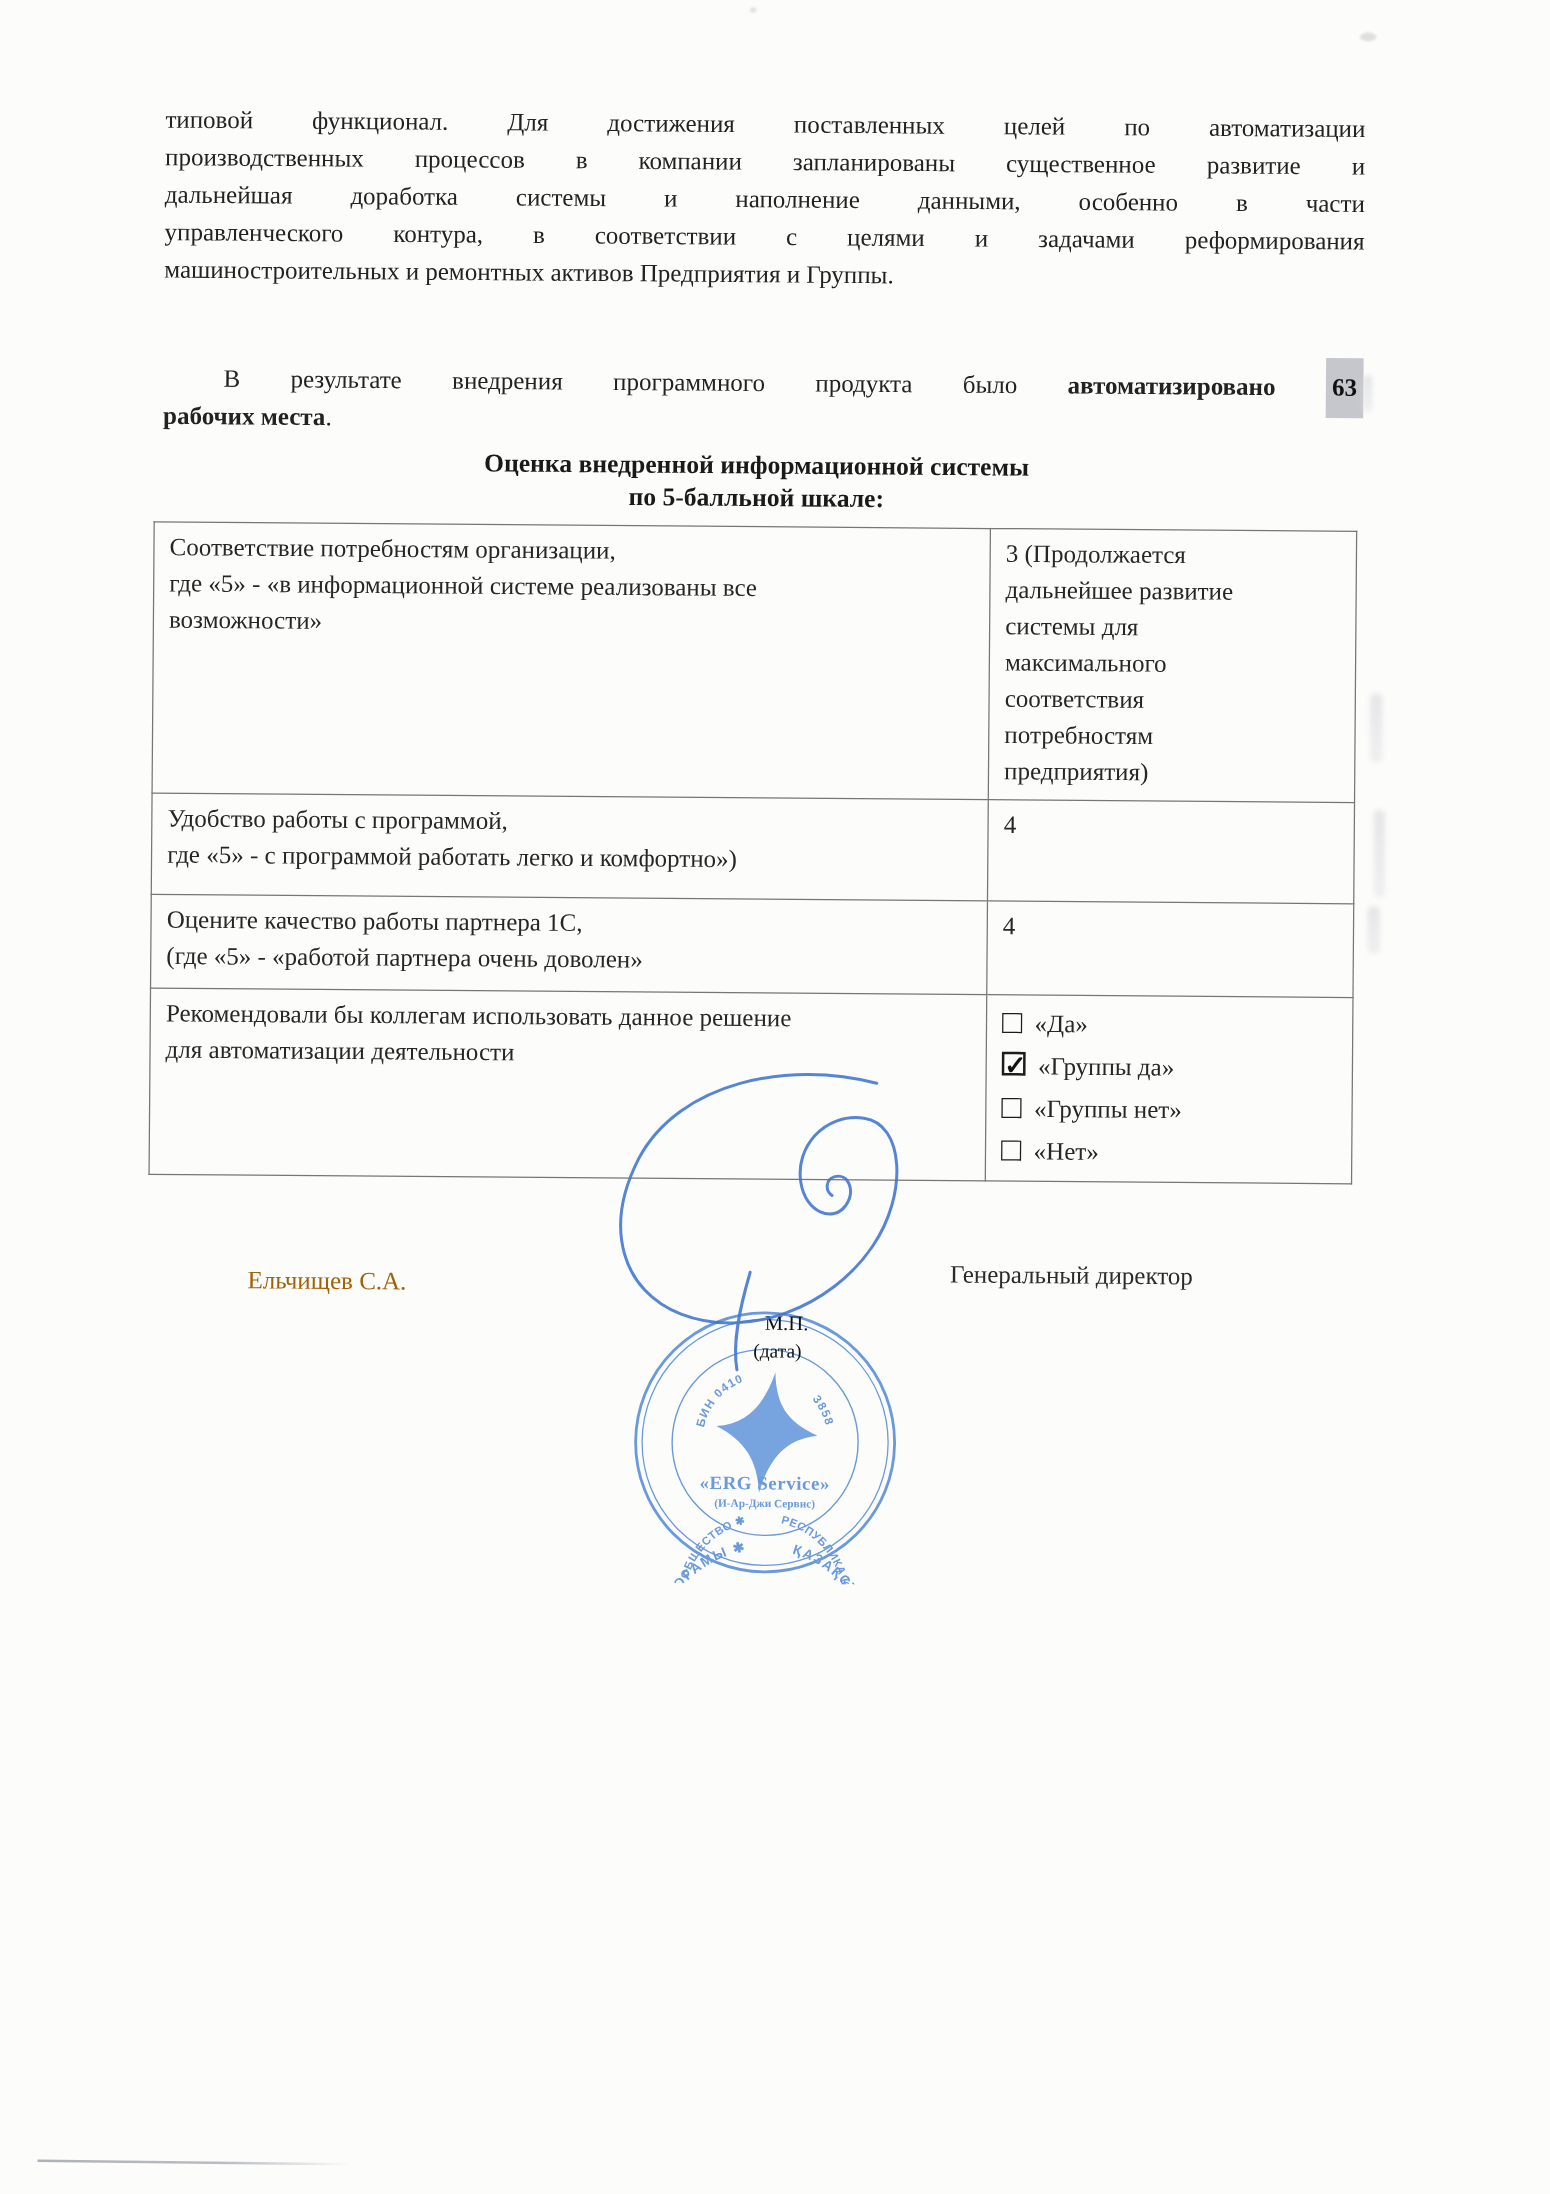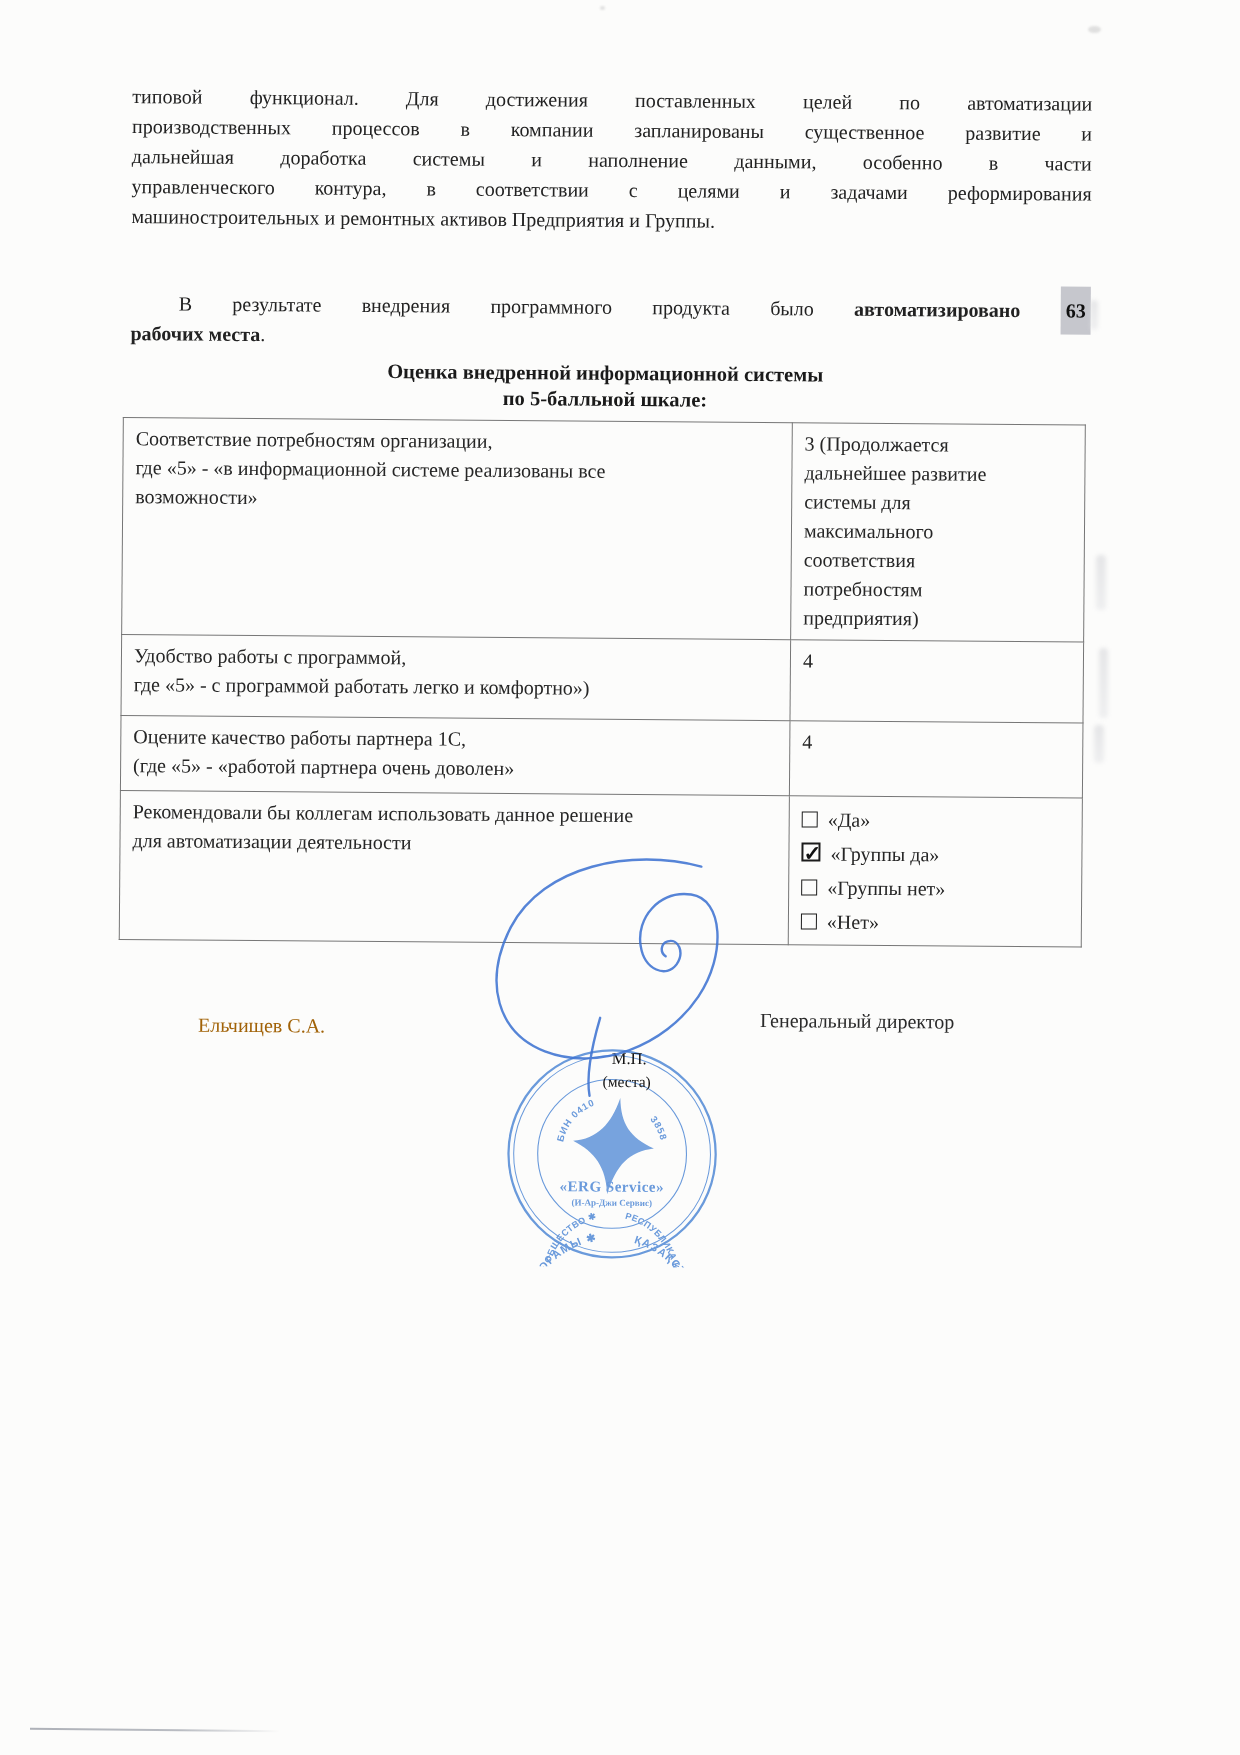--- a/index.html
+++ b/index.html
@@ -120,21 +120,21 @@
         <div class="opt"><span class="cb"></span><span>«Группы нет»</span></div>
         <div class="opt"><span class="cb"></span><span>«Нет»</span></div>
       </td>
     </tr>
   </tbody>
     </table>
 
   <div class="sig-name">Ельчищев С.А.</div>
   <div class="sig-role">Генеральный директор</div>
   <div class="mp">М.П.</div>
-  <div class="data-label">(места)</div>
+  <div class="data-label">(дата)</div>
 
   <svg class="stamp-svg" width="226" height="226" viewBox="0 0 240 240">
     <defs>
       <path id="arcOuter" d="M 120 211 A 91 91 0 1 1 119.9 211"></path>
       <path id="arcInner" d="M 120 187 A 67 67 0 1 1 119.9 187"></path>
       <path id="arcBin" d="M 67 118 A 53 53 0 0 1 173 118"></path>
     </defs>
     <g stroke="#5b90d8" fill="none">
       <circle cx="120" cy="120" r="110" stroke-width="2.4"></circle>
       <circle cx="120" cy="120" r="104.5" stroke-width="1.1"></circle>

